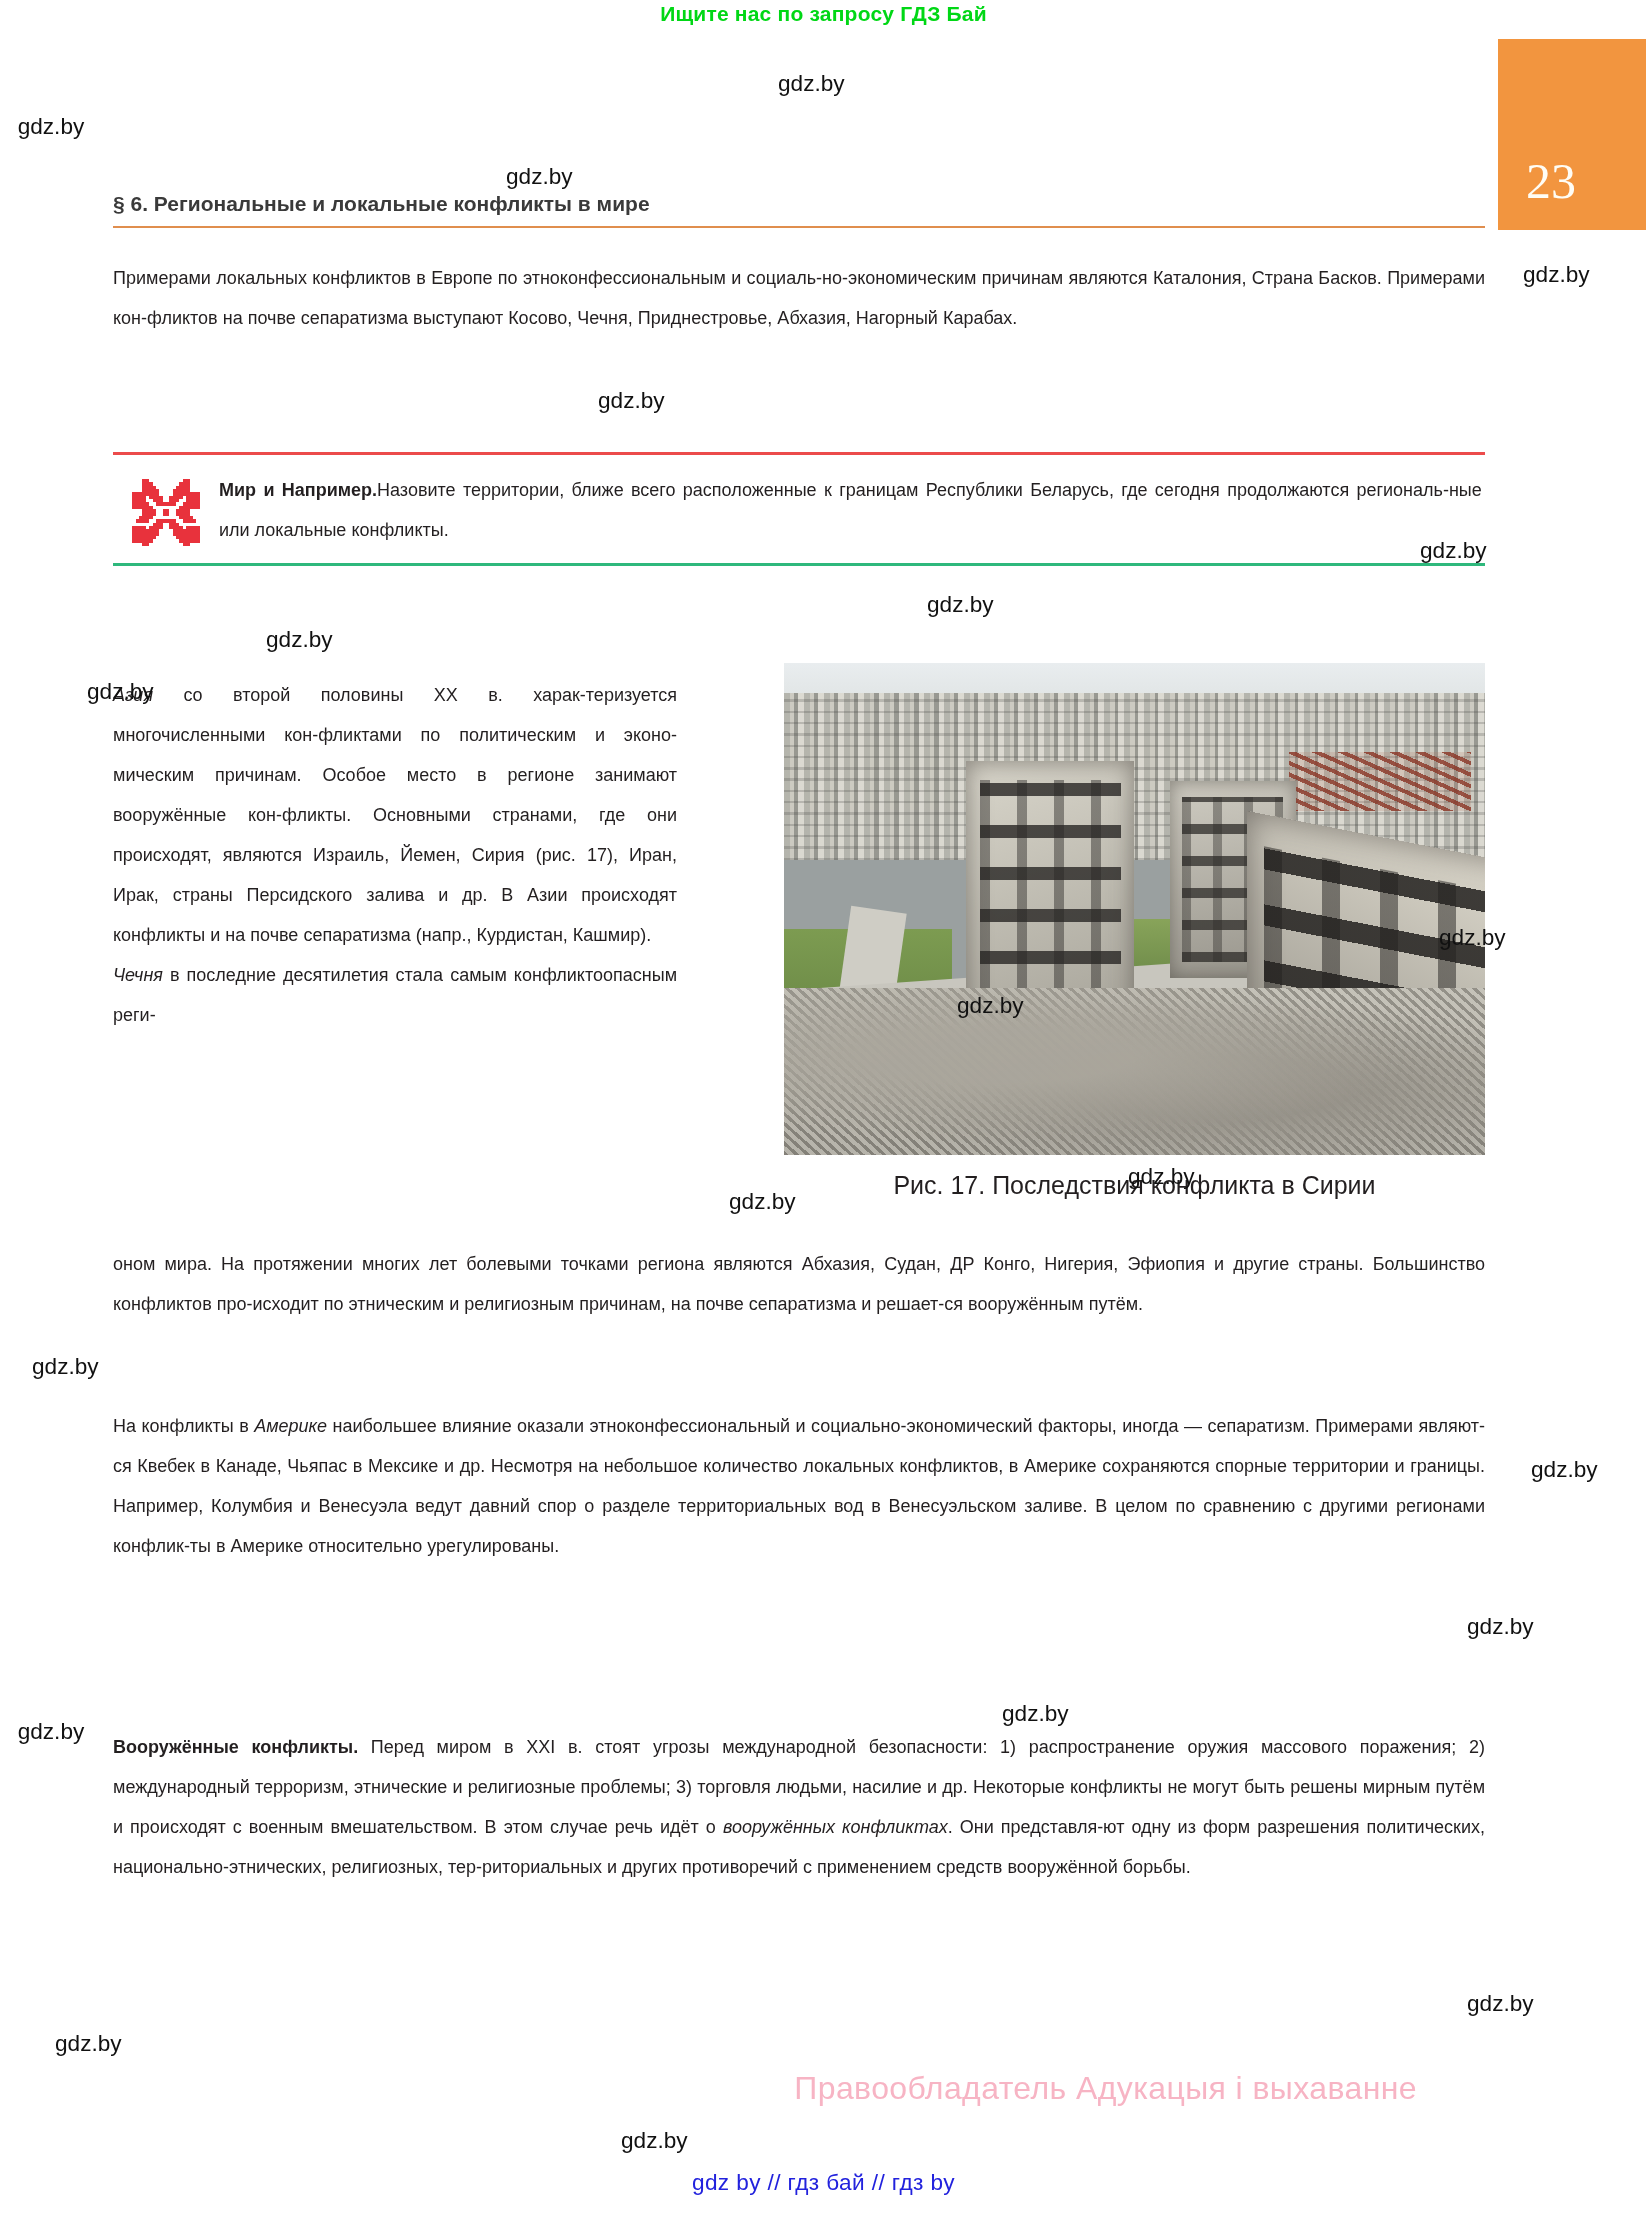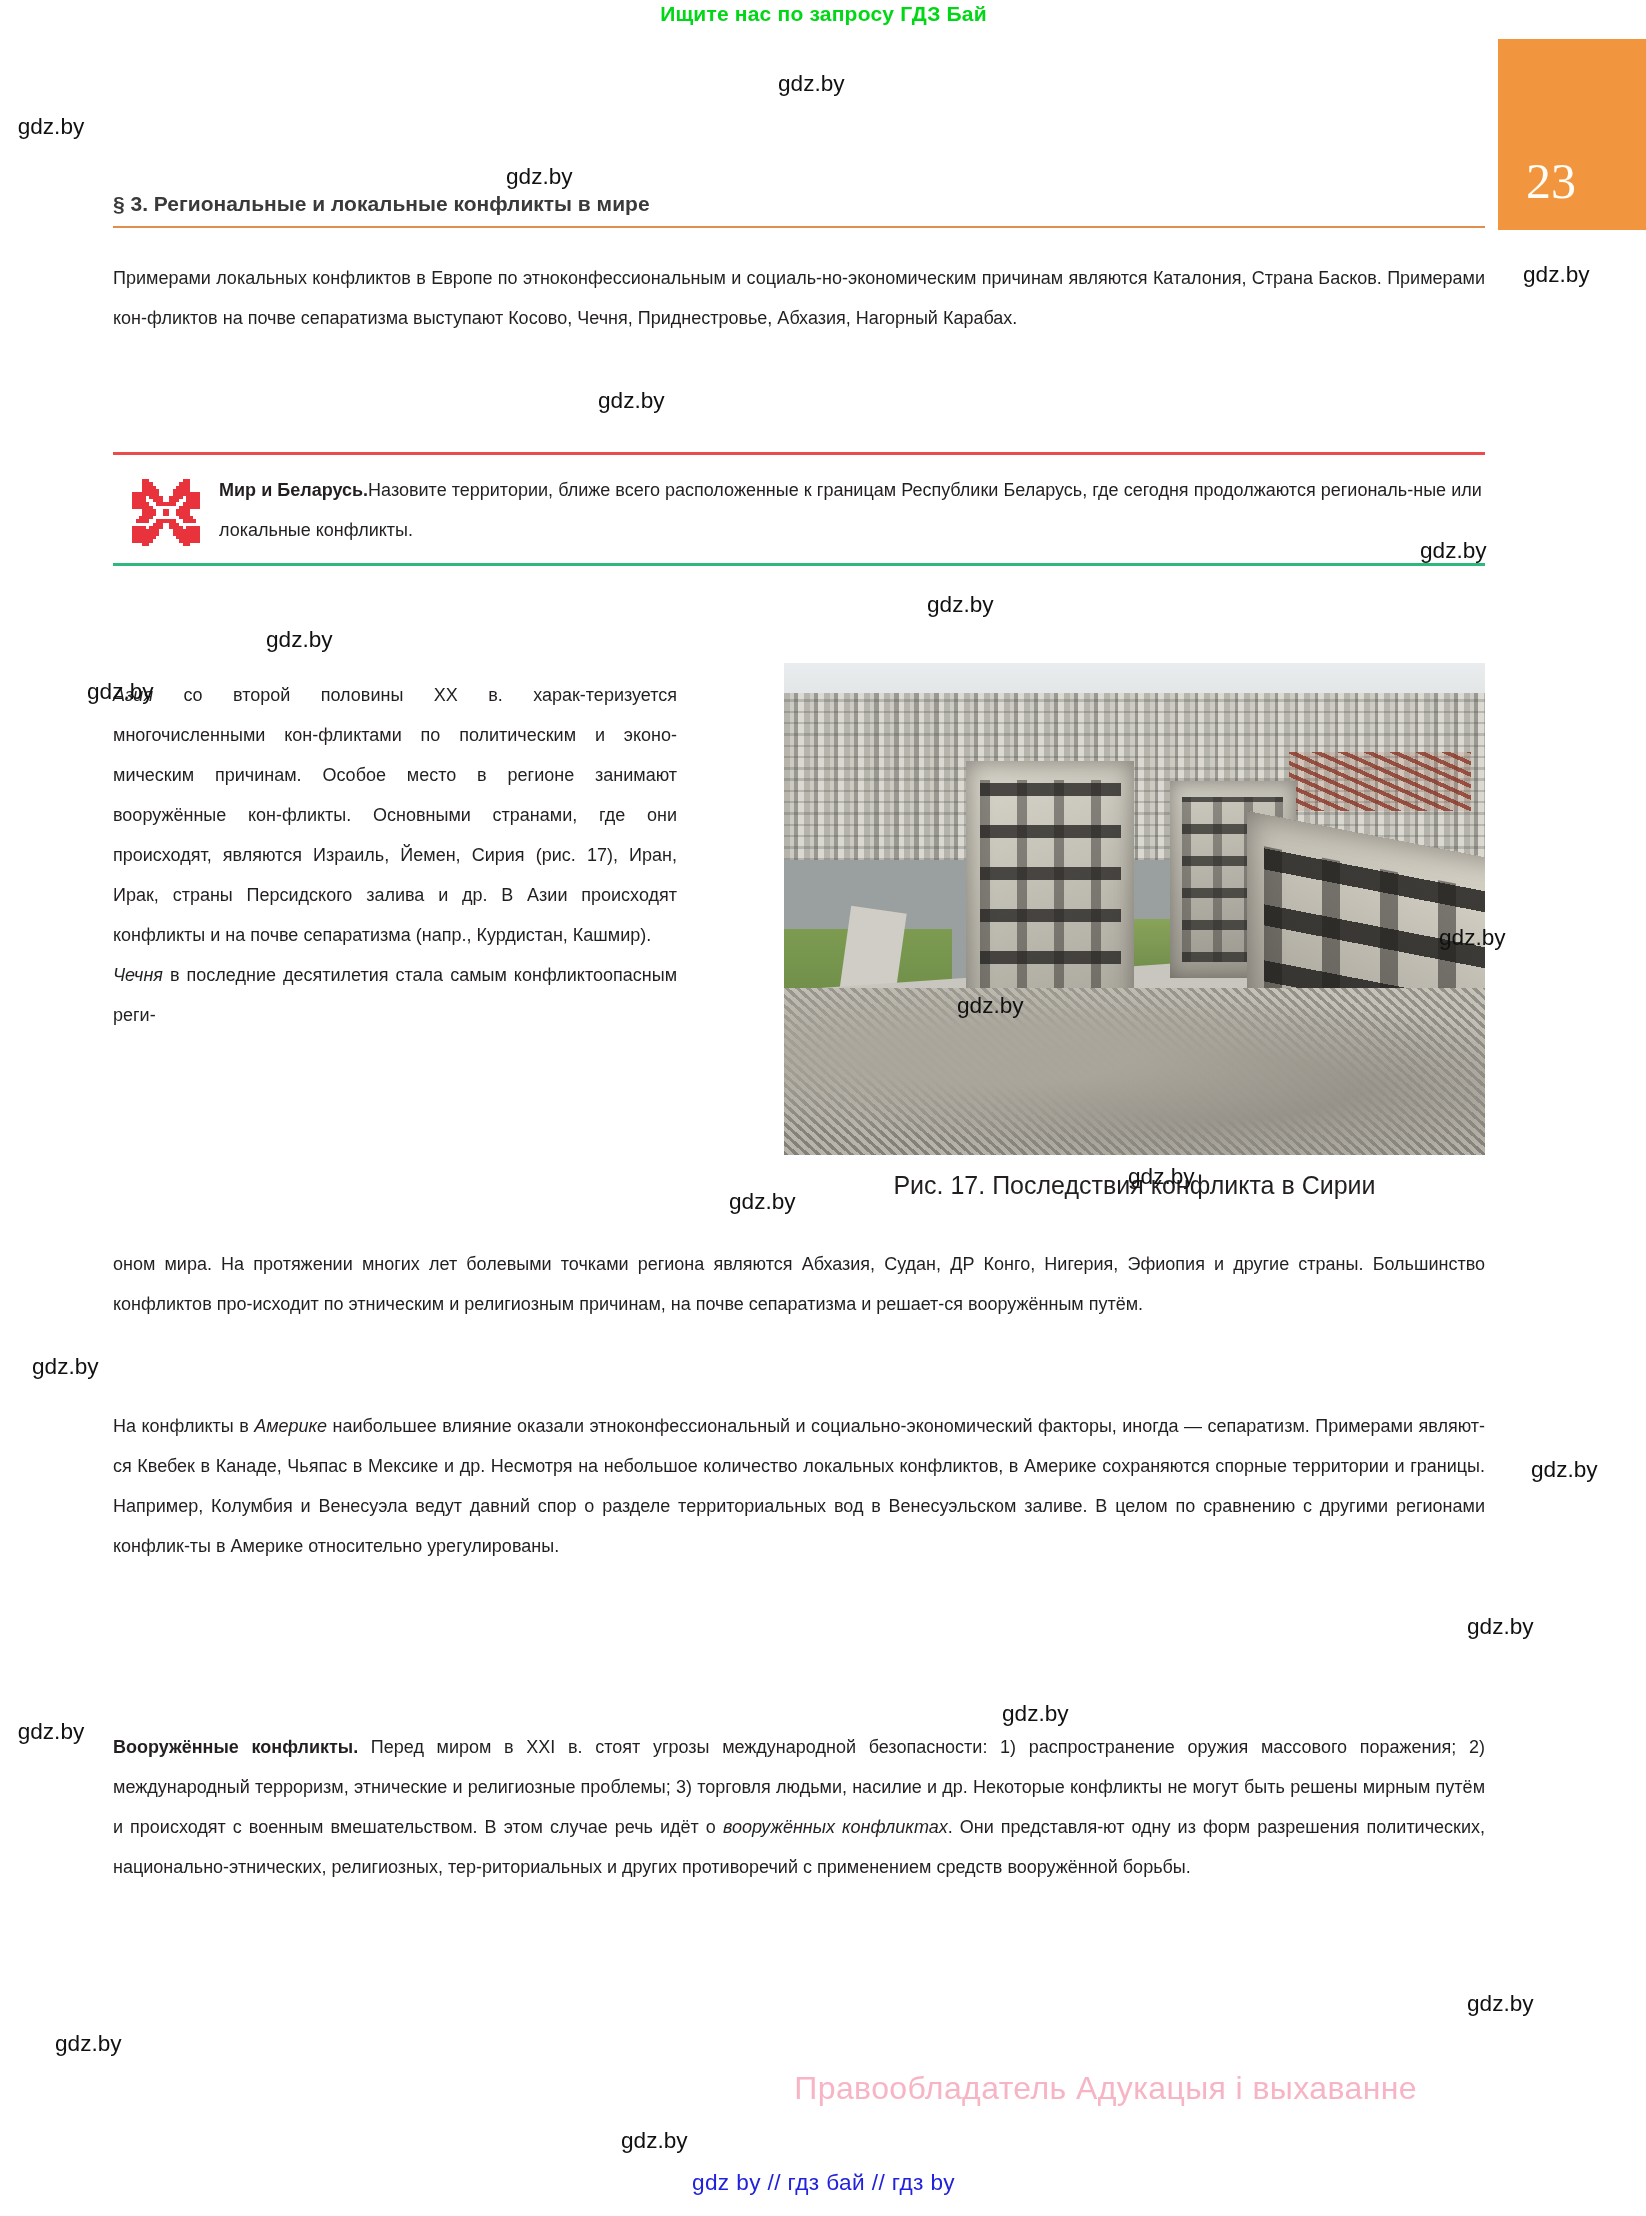--- a/index.html
+++ b/index.html
@@ -300,21 +300,21 @@
 <body>
 
 <div class="page">
 
   <div class="promo-banner" style="color: rgb(0, 215, 21);">Ищите нас по запросу ГДЗ Бай</div>
 
   <div class="page-tab" style="background: rgb(242, 149, 63);">
     <div class="page-tab-number">23</div>
   </div>
 
-  <div class="running-head">§ 3. Региональные и локальные конфликты в мире</div>
+  <div class="running-head">§ 6. Региональные и локальные конфликты в мире</div>
   <div class="head-rule"></div>
 
   <div class="para-intro body-text">Примерами локальных конфликтов в Европе по этноконфессиональным и социаль-но-экономическим причинам являются Каталония, Страна Басков. Примерами кон-фликтов на почве сепаратизма выступают Косово, Чечня, Приднестровье, Абхазия, Нагорный Карабах.</div>
 
   <div class="callout" style="border-top-color: rgb(236, 75, 75); border-bottom-color: rgb(46, 184, 124);">
     <div class="callout-inner">
       <div class="ornament">
         <svg viewBox="0 0 22 22" width="74" height="77" shape-rendering="crispEdges" aria-hidden="true">
           <g fill="#e8323c">
 
@@ -384,21 +384,21 @@
           </g>
           <g fill="#ffffff">
             <rect x="9" y="9" width="1" height="1"></rect>
               <rect x="12" y="9" width="1" height="1"></rect>
             <rect x="9" y="12" width="1" height="1"></rect>
               <rect x="12" y="12" width="1" height="1"></rect>
           </g>
         </svg>
       </div>
       <div class="callout-body body-text">
-        <b>Мир и Беларусь.</b><span>Назовите территории, ближе всего расположенные к границам Республики Беларусь, где сегодня продолжаются региональ-ные или локальные конфликты.</span>
+        <b>Мир и Например.</b><span>Назовите территории, ближе всего расположенные к границам Республики Беларусь, где сегодня продолжаются региональ-ные или локальные конфликты.</span>
       </div>
     </div>
   </div>
 
   <div class="col-left body-text">
     <p style="margin:0">
       <span class="indent"></span><i>Азия</i><span> со второй половины XX в. харак-теризуется многочисленными кон-фликтами по политическим и эконо-мическим причинам. Особое место в регионе занимают вооружённые кон-фликты. Основными странами, где они происходят, являются Израиль, Йемен, Сирия (рис. 17), Иран, Ирак, страны Персидского залива и др. В Азии происходят конфликты и на почве сепаратизма (напр., Курдистан, Кашмир).</span>
     </p>
     <p style="margin:0">
       <span class="indent"></span><i>Чечня</i><span> в последние десятилетия стала самым конфликтоопасным реги-</span>

